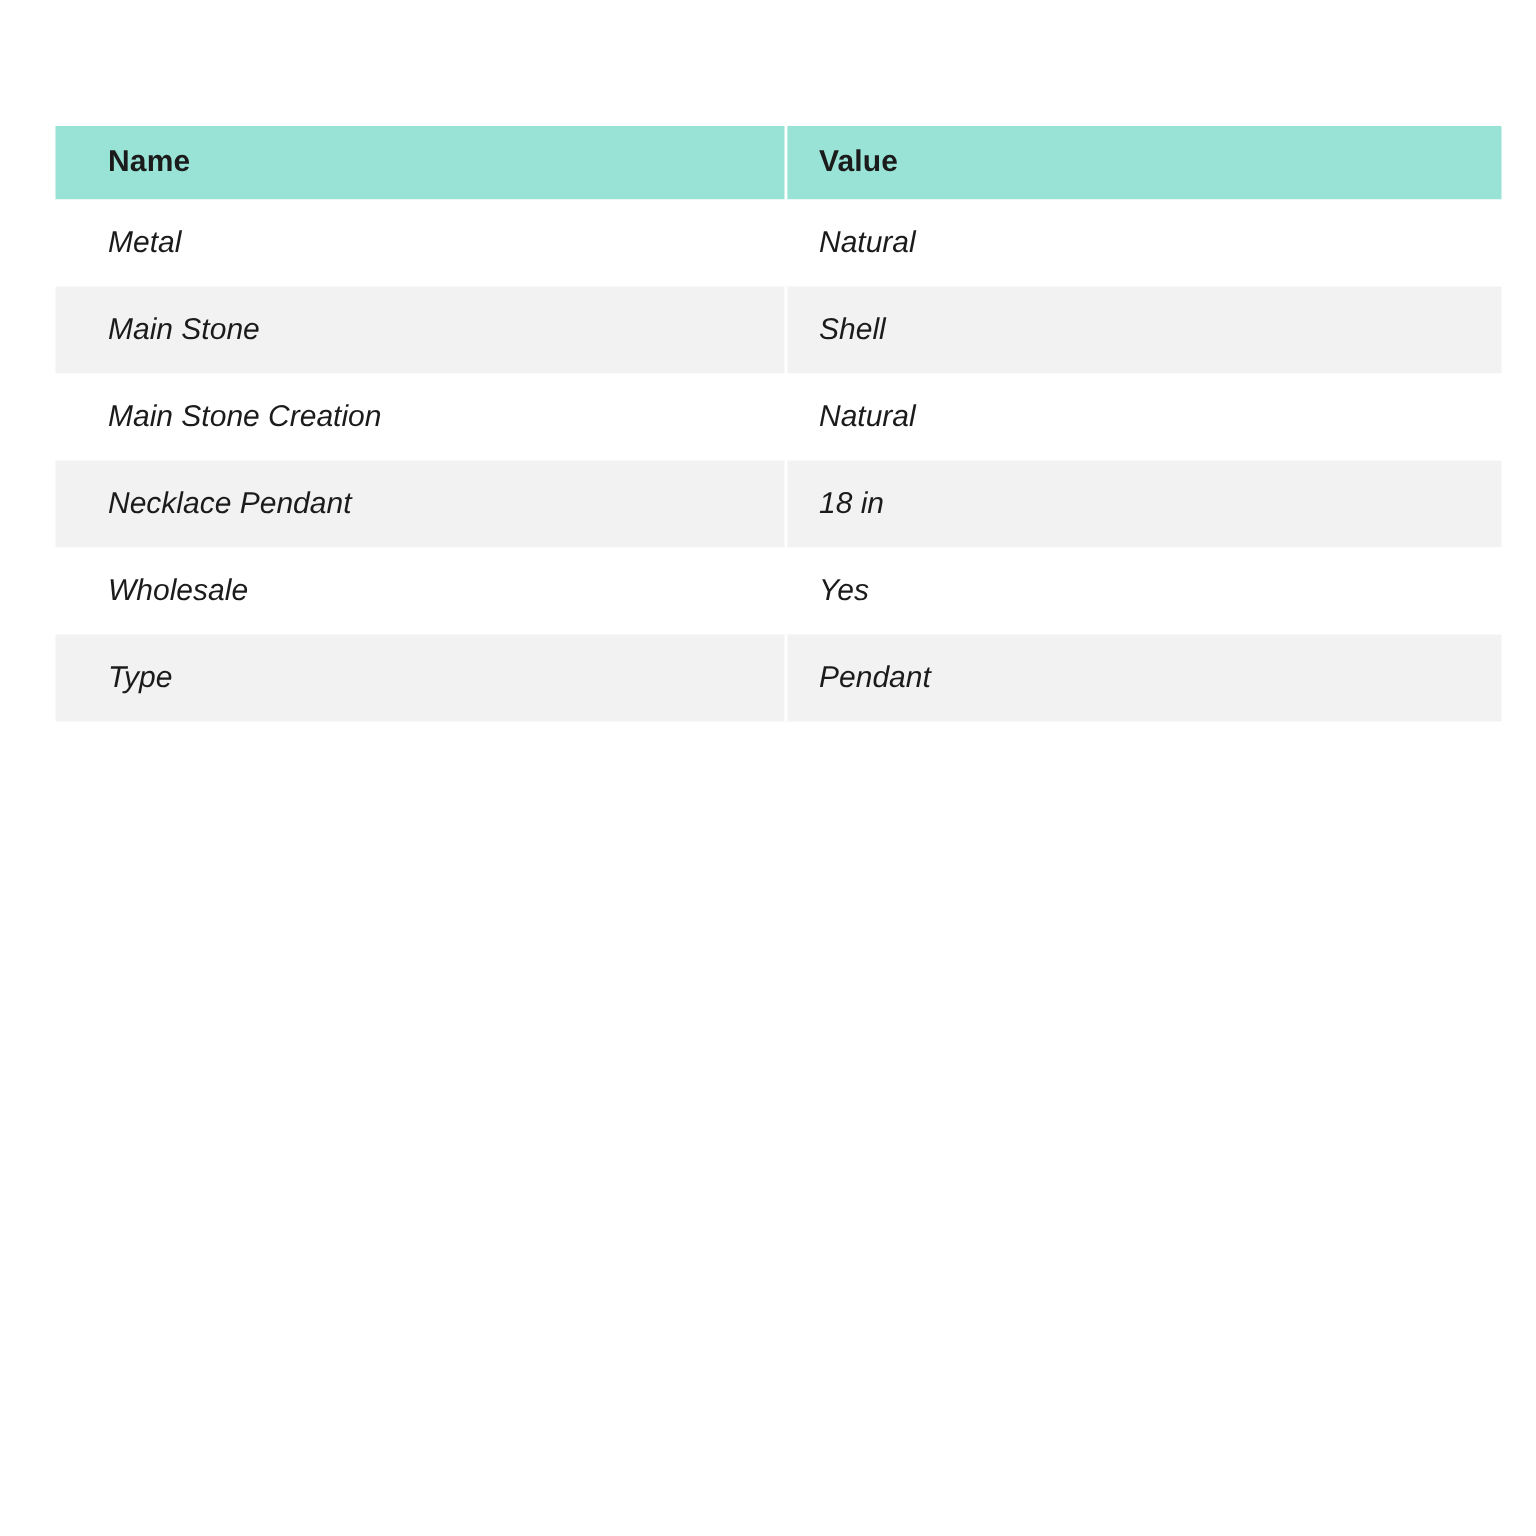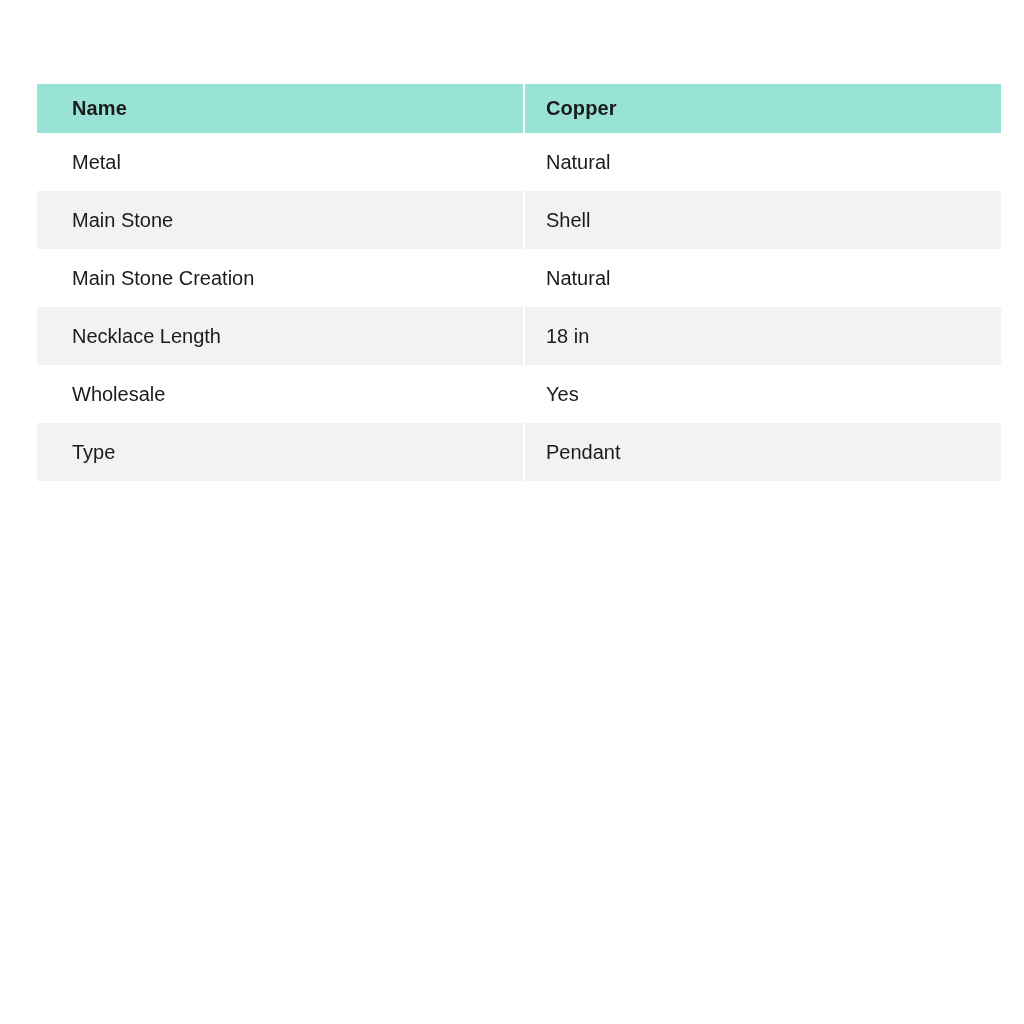--- a/index.html
+++ b/index.html
@@ -48,20 +48,21 @@
     background: #98e3d6;
     font-weight: 700;
     letter-spacing: 0.1px;
   }
 
   
   table.spec-table tbody td {
     height: 58px;
     background: #ffffff;
     font-weight: 400;
+    font-style: italic;
   }
 
   table.spec-table tbody tr:nth-child(even) td {
     background: #f2f2f2;
   }
 
   
   table.spec-table th:first-child,
   table.spec-table td:first-child {
     border-right: 2px solid #ffffff;
@@ -79,38 +80,38 @@
 <div class="page">
 
   <table class="spec-table">
     <colgroup>
       <col class="col-name">
       <col class="col-value">
     </colgroup>
     <thead>
       <tr>
         <th>Name</th>
-        <th>Copper</th>
+        <th>Value</th>
       </tr>
     </thead>
     <tbody>
       <tr>
         <td>Metal</td>
         <td>Natural</td>
       </tr>
       <tr>
         <td>Main Stone</td>
         <td>Shell</td>
       </tr>
       <tr>
         <td>Main Stone Creation</td>
         <td>Natural</td>
       </tr>
       <tr>
-        <td>Necklace Length</td>
+        <td>Necklace Pendant</td>
         <td>18 in</td>
       </tr>
       <tr>
         <td>Wholesale</td>
         <td>Yes</td>
       </tr>
       <tr>
         <td>Type</td>
         <td>Pendant</td>
       </tr>

